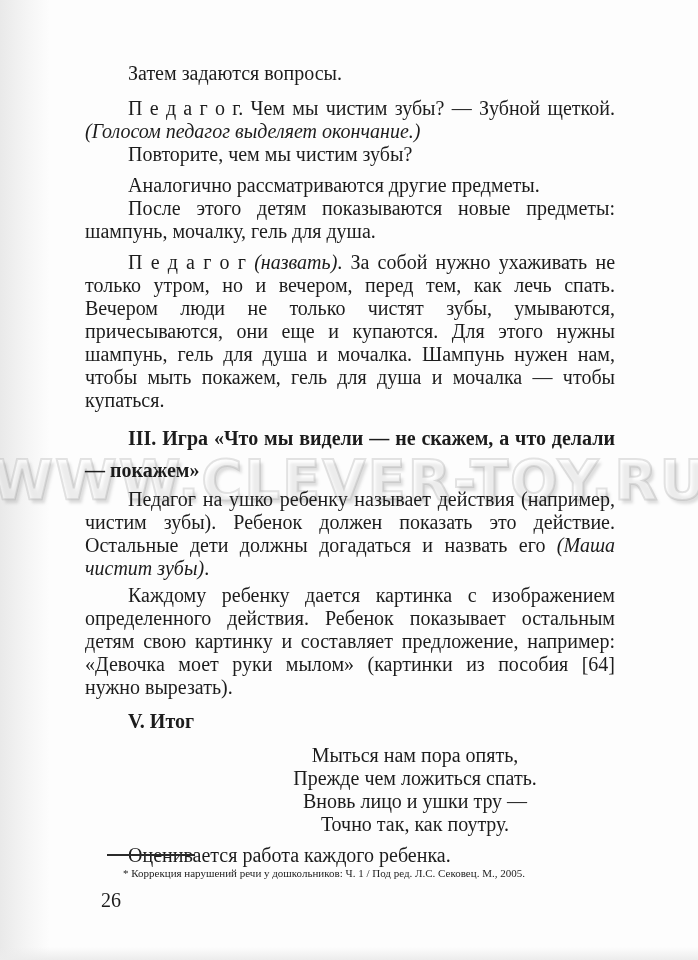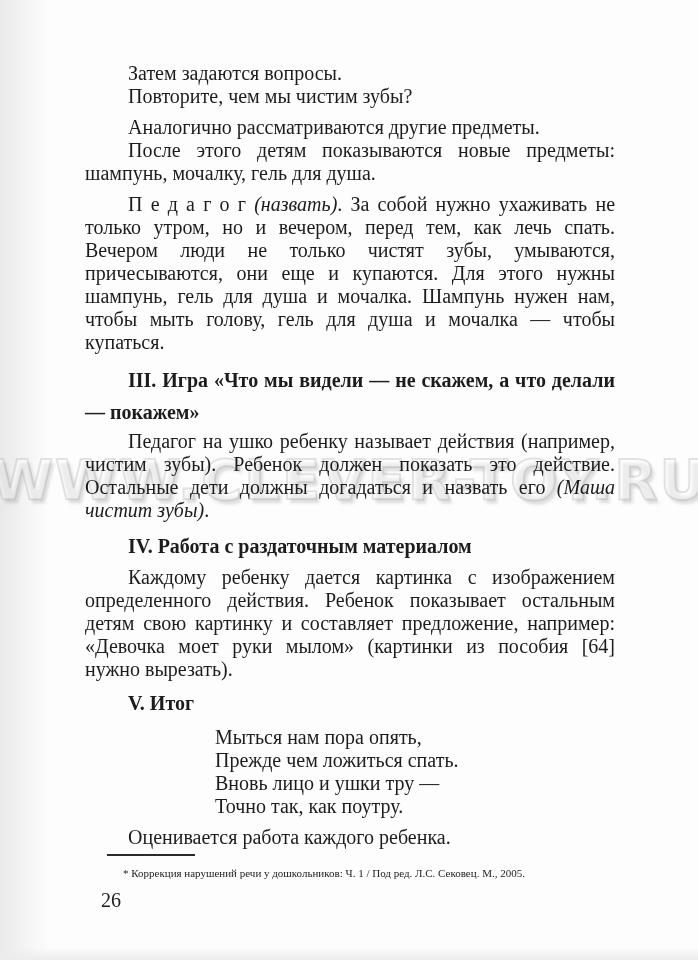--- a/index.html
+++ b/index.html
@@ -69,21 +69,21 @@
   .gap6  { margin-top: 6px; }
   .gap8  { margin-top: 8px; }
   .gap10 { margin-top: 10px; }
   .gap12 { margin-top: 12px; }
   .poem {
     margin-top: 7px;
     margin-left: 130px;
     font-size: 20px;
     line-height: 23px;
   }
-  .poem-line { white-space: nowrap; }
+  .poem-line { white-space: nowrap; text-align: center; }
   .footnote-block {
     position: absolute;
     left: 85px;
     top: 854px;
     width: 530px;
   }
   .footnote-rule {
     width: 88px;
     margin-left: 22px;
     border-top: 2px solid #2a2a2a;
@@ -109,35 +109,35 @@
 <div class="page">
   <div class="edge-left"></div>
   <div class="edge-bottom"></div>
 
   <div class="watermark">WWW.CLEVER-TOY.RU</div>
 
   <div class="content">
 
     <p class="p">Затем задаются вопросы.</p>
 
+    <p class="p gap12"><span>П е д а г о г. Чем мы чистим зубы? — Зубной щеткой. </span><span class="i">(Голосом педагог выделяет окончание.)</span></p>
 
     <p class="p">Повторите, чем мы чистим зубы?</p>
 
 
     <p class="p gap8">Аналогично рассматриваются другие предметы.</p>
 
     <p class="p">После этого детям показываются новые предметы: шампунь, мочалку, гель для душа.</p>
 
-    <p class="p gap8"><span>П е д а г о г </span><span class="i">(назвать)</span><span>. За собой нужно ухаживать не только утром, но и вечером, перед тем, как лечь спать. Вечером люди не только чистят зубы, умываются, причесываются, они еще и купаются. Для этого нужны шампунь, гель для душа и мочалка. Шампунь нужен нам, чтобы мыть голову, гель для душа и мочалка — чтобы купаться.</span></p>
+    <p class="p gap8"><span>П е д а г о г </span><span class="i">(назвать)</span><span>. За собой нужно ухаживать не только утром, но и вечером, перед тем, как лечь спать. Вечером люди не только чистят зубы, умываются, причесываются, они еще и купаются. Для этого нужны шампунь, гель для душа и мочалка. Шампунь нужен нам, чтобы мыть покажем, гель для душа и мочалка — чтобы купаться.</span></p>
 
     <h3 class="h gap10">III. Игра «Что мы видели — не скажем, а что делали — покажем»</h3>
 
     <p class="p gap2"><span>Педагог на ушко ребенку называет действия (например, чистим зубы). Ребенок должен показать это действие. Остальные дети должны догадаться и назвать его </span><span class="i">(Маша чистит зубы)</span><span>.</span></p>
 
-    <h3 class="h gap8">IV. Работа с раздаточным материалом</h3>
 
     <p class="p gap4">Каждому ребенку дается картинка с изображением определенного действия. Ребенок показывает остальным детям свою картинку и составляет предложение, например: «Девочка моет руки мылом» (картинки из пособия [64] нужно вырезать).</p>
 
     <h3 class="h gap6">V. Итог</h3>
 
 
     <div class="poem">
       <div class="poem-line">Мыться нам пора опять,</div>
       <div class="poem-line">Прежде чем ложиться спать.</div>
       <div class="poem-line">Вновь лицо и ушки тру —</div>

